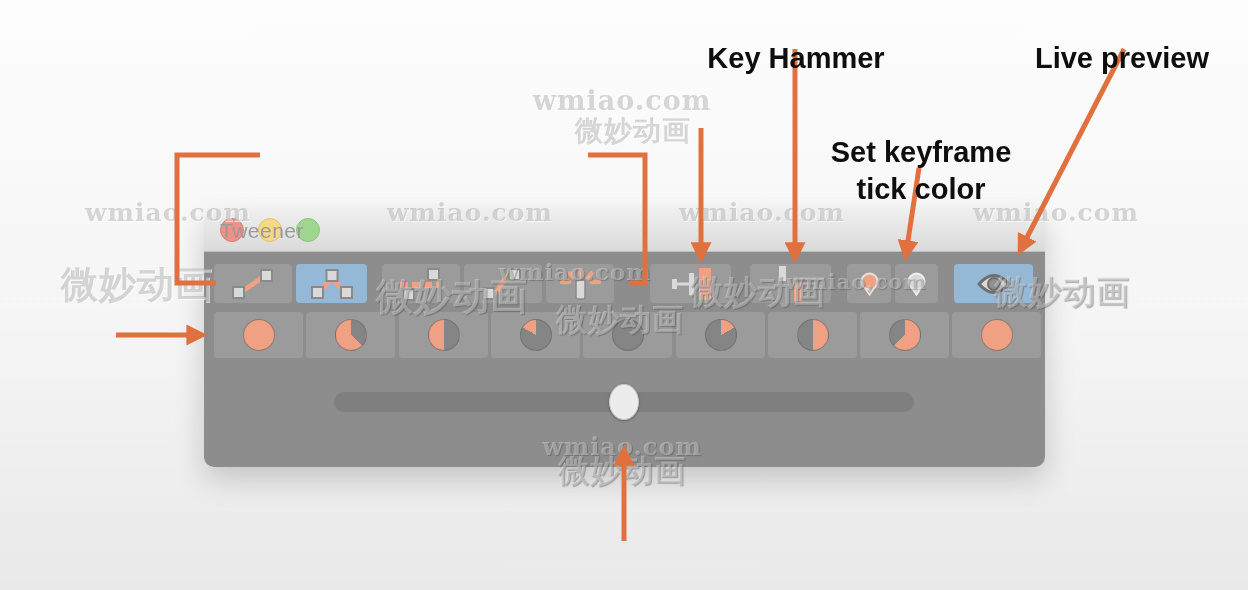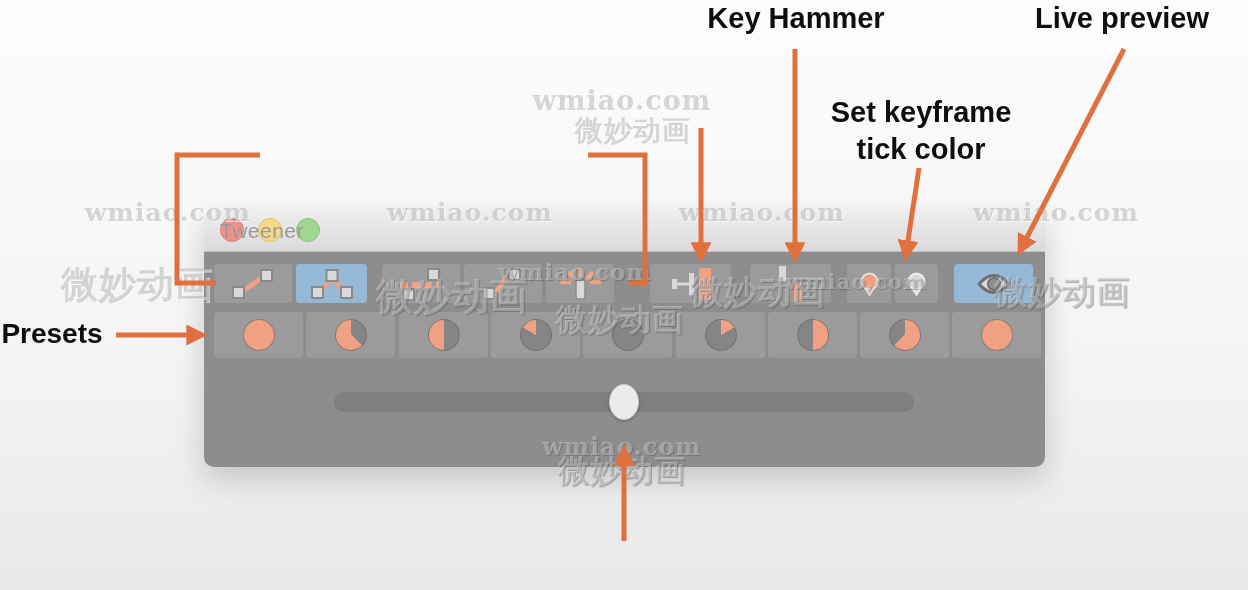--- a/index.html
+++ b/index.html
@@ -52,21 +52,21 @@
   }
   .thumb{
     position:absolute; top:132px; width:30px; height:36px; border-radius:50%;
     background:#ECECEC; border:1px solid #c9c9c9; box-sizing:border-box;
     box-shadow:0 1px 3px rgba(0,0,0,.3);
   }
   
   .overlay{position:absolute; left:0; top:0; width:1248px; height:590px; pointer-events:none;}
   .label{
     position:absolute; transform:translateX(-50%); white-space:nowrap;
-    font-weight:700; color:#0e0e0e; font-size:29px; text-align:center;
+    font-weight:700; color:#0e0e0e; font-size:29px; text-align:center;margin-top:40px;
   }
   #lbl-inbetween{left:441px; top:140px;}
   #lbl-overshoot{left:699px; top:85px;}
   #lbl-keyhammer{left:796px; top:2px;}
   #lbl-settick{left:921px; top:94px; line-height:37px;}
   #lbl-livepreview{left:1122px; top:2px;}
   #lbl-presets{left:52px; top:318px; font-size:28px;}
   #lbl-slider{left:624px; top:556px; font-size:28px;}
   
   .wm{
@@ -240,15 +240,14 @@
       <line x1="624" y1="541" x2="624" y2="452" marker-end="url(#ah)"></line>
     </g>
   </svg>
 
   <div class="label" id="lbl-keyhammer">Key Hammer</div>
   <div class="label" id="lbl-settick">
     <div>Set keyframe</div>
     <div>tick color</div>
   </div>
   <div class="label" id="lbl-livepreview">Live preview</div>
-  <div class="label" id="lbl-presets">Presets</div>
 
 </div>
 
 </body></html>

